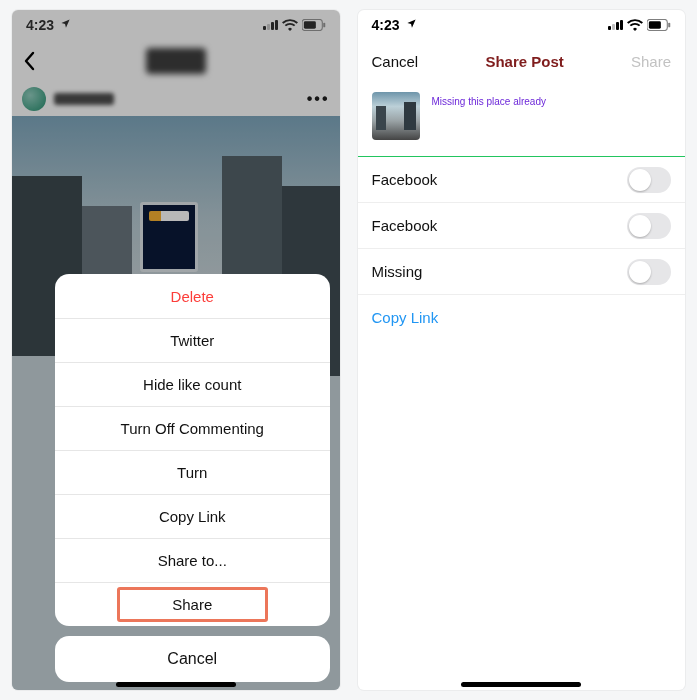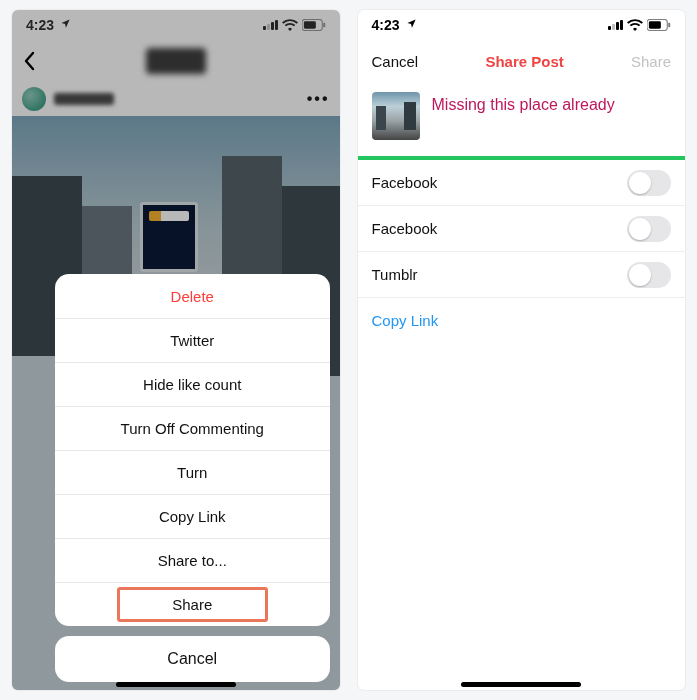--- a/index.html
+++ b/index.html
@@ -109,36 +109,36 @@
       width:120px;height:5px;background:#000;border-radius:3px;z-index:6;
     }
     
     .p1-status, .p1-header, .p1-userrow { filter: brightness(.92); }
 
     
     .p2-nav {
       height:42px; display:flex; align-items:center; justify-content:space-between;
       padding:0 14px; font-size:15px;
     }
-    .p2-nav .title{font-weight:700; color:#ef4444}
+    .p2-nav .title{font-weight:700; color:#7f1d1d}
     .p2-nav .left{color:#111}
     .p2-nav .right{color:#c2c2c2}
     .p2-caption {
       display:flex; gap:12px; padding:10px 14px 16px; align-items:flex-start;
     }
     .thumb {
       width:48px;height:48px;border-radius:4px;flex-shrink:0;
       background:
         linear-gradient(to bottom,#6e95aa 0,#bcd0d8 30%,#9aa3a6 60%,#444 100%);
       position:relative; overflow:hidden;
     }
     .thumb::before{content:"";position:absolute;left:4px;top:14px;width:10px;height:24px;background:#3a454c}
     .thumb::after{content:"";position:absolute;right:4px;top:10px;width:12px;height:28px;background:#2e3940}
-    .caption-text{font-size:16px;color:#be185d;padding-top:4px}
-    .opt-list { border-top:4px solid #22c55e; }
+    .caption-text{font-size:10px;color:#6d28d9;padding-top:4px}
+    .opt-list { border-top:1px solid #22c55e; }
     .opt {
       height:46px; display:flex; align-items:center; justify-content:space-between;
       padding:0 14px; font-size:15px; color:#111; border-bottom:1px solid #eee;
     }
     .toggle {
       width:44px;height:26px;background:#e6e6e8;border-radius:13px;position:relative;
     }
     .toggle::after{
       content:"";position:absolute;left:2px;top:2px;width:22px;height:22px;
       background:#fff;border-radius:50%;box-shadow:0 1px 2px rgba(0,0,0,.25);
@@ -286,21 +286,21 @@
   <div class="opt-list">
     <div class="opt">
       <span>Facebook</span>
       <div class="toggle"></div>
     </div>
     <div class="opt">
       <span>Facebook</span>
       <div class="toggle"></div>
     </div>
     <div class="opt">
-      <span>Tumblr</span>
+      <span>Missing</span>
       <div class="toggle"></div>
     </div>
   </div>
 
   <div class="copylink">
     <span>Copy Link</span>
   </div>
 
   <div class="home-ind"></div>
 </div>

